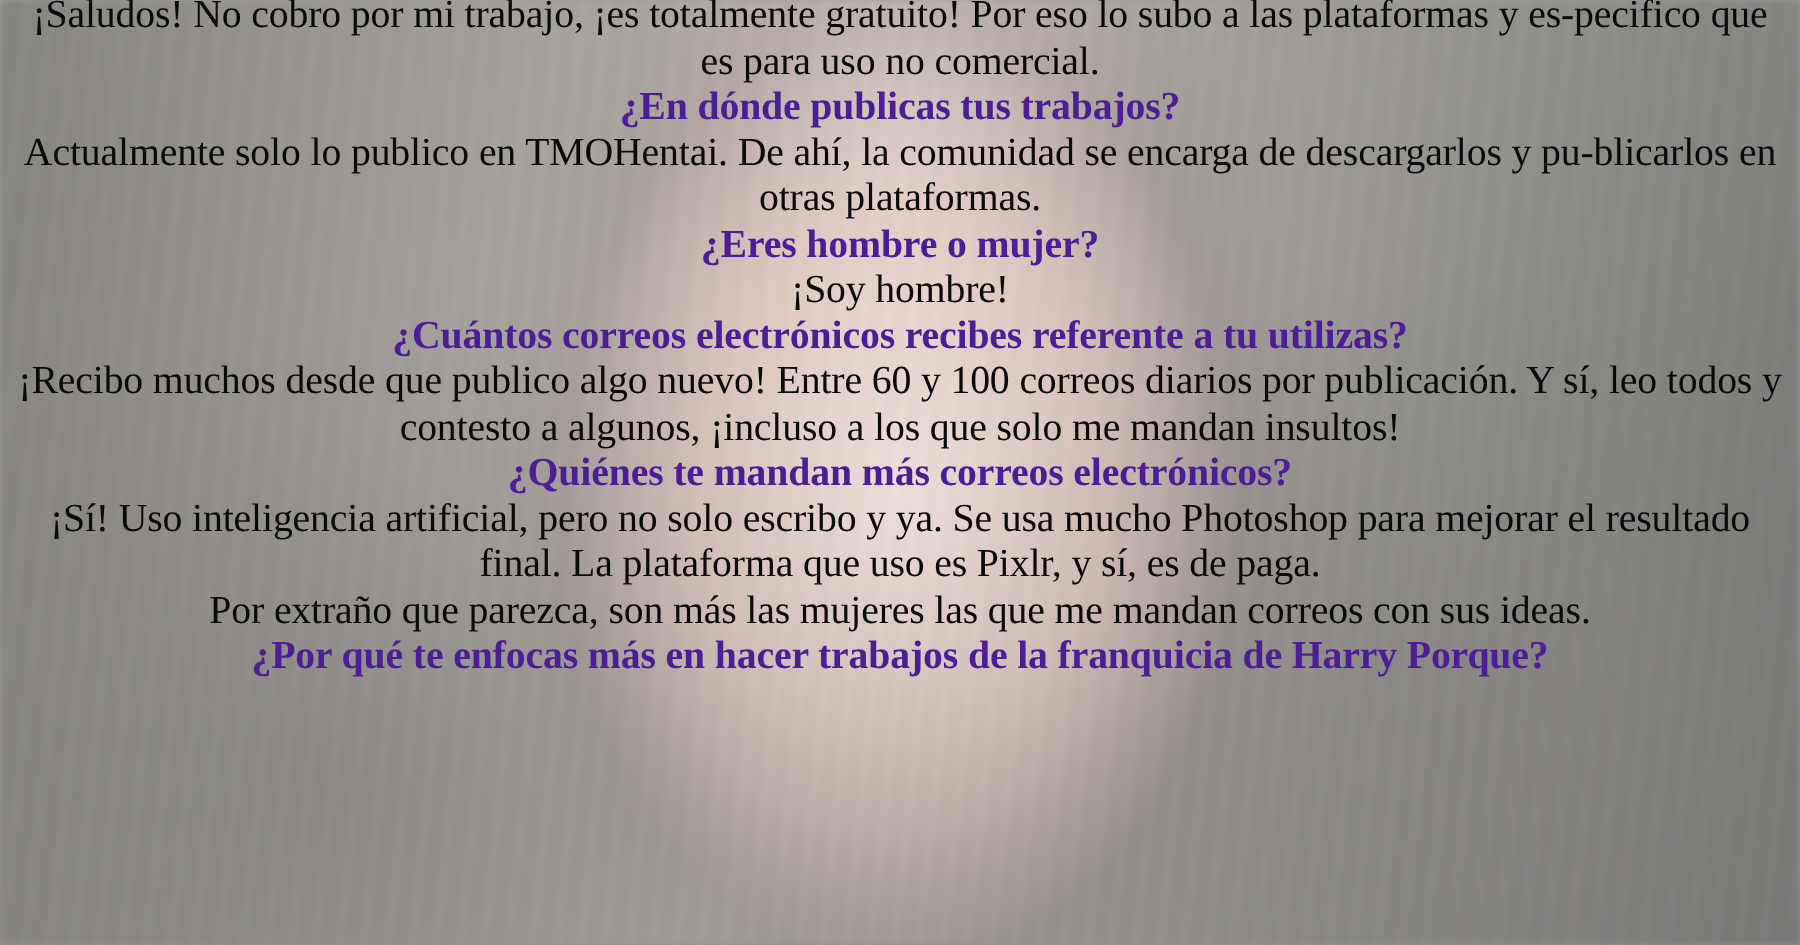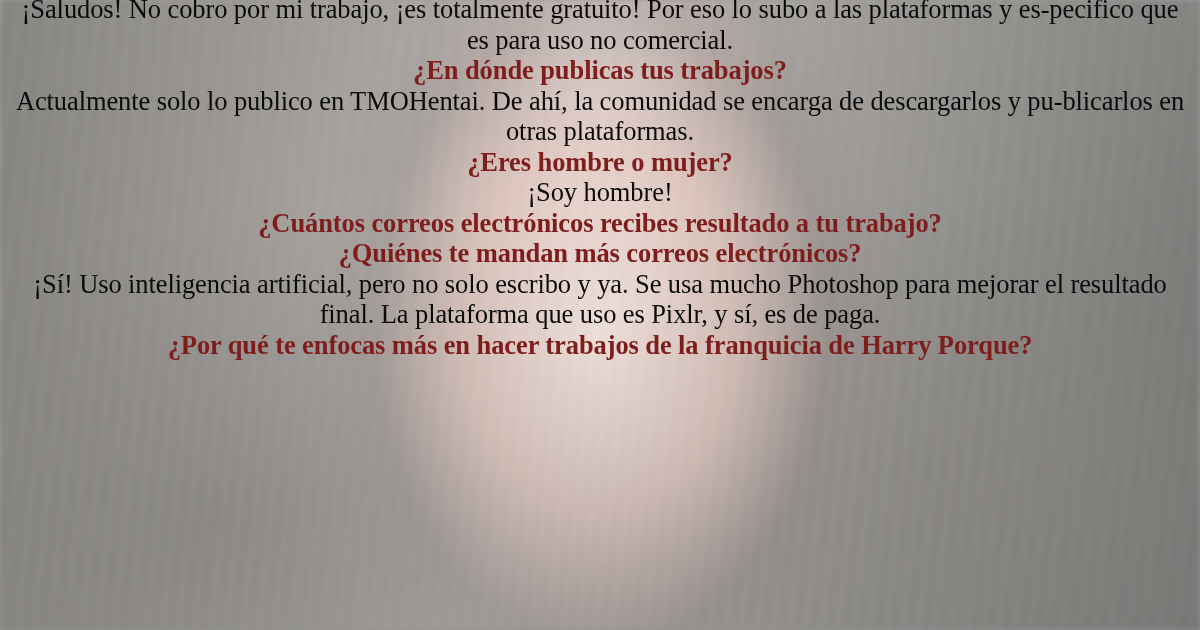--- a/index.html
+++ b/index.html
@@ -53,21 +53,21 @@
   }
   .line {
     text-align: center;
     font-size: 26.5px;
     line-height: 30.5px;
     letter-spacing: -0.1px;
     color: #0b0b0b;
     white-space: normal;
   }
   .q {
-    color: #7f1d1d;
+    color: #4c1d95;
     font-weight: bold;
   }
   .a {
     color: #0a0a0a;
     font-weight: normal;
   }
   .block {
     margin: 0;
     padding: 0;
   }
@@ -82,18 +82,20 @@
   <div class="bg"></div>
   <div class="bg-veil"></div>
   <div class="bg-streaks"></div>
 
   <div class="content">
     <p class="line a block first">¡Saludos! No cobro por mi trabajo, ¡es totalmente gratuito! Por eso lo subo a las plataformas y es-pecifico que es para uso no comercial.</p>
     <p class="line q block">¿En dónde publicas tus trabajos?</p>
     <p class="line a block">Actualmente solo lo publico en TMOHentai. De ahí, la comunidad se encarga de descargarlos y pu-blicarlos en otras plataformas.</p>
     <p class="line q block">¿Eres hombre o mujer?</p>
     <p class="line a block">¡Soy hombre!</p>
-    <p class="line q block">¿Cuántos correos electrónicos recibes resultado a tu trabajo?</p>
+    <p class="line q block">¿Cuántos correos electrónicos recibes referente a tu utilizas?</p>
+    <p class="line a block">¡Recibo muchos desde que publico algo nuevo! Entre 60 y 100 correos diarios por publicación. Y sí, leo todos y contesto a algunos, ¡incluso a los que solo me mandan insultos!</p>
     <p class="line q block">¿Quiénes te mandan más correos electrónicos?</p>
     <p class="line a block">¡Sí! Uso inteligencia artificial, pero no solo escribo y ya. Se usa mucho Photoshop para mejorar el resultado final. La plataforma que uso es Pixlr, y sí, es de paga.</p>
+    <p class="line a block">Por extraño que parezca, son más las mujeres las que me mandan correos con sus ideas.</p>
     <p class="line q block">¿Por qué te enfocas más en hacer trabajos de la franquicia de Harry Porque?</p>
   </div>
 </div>
 
 </body></html>

